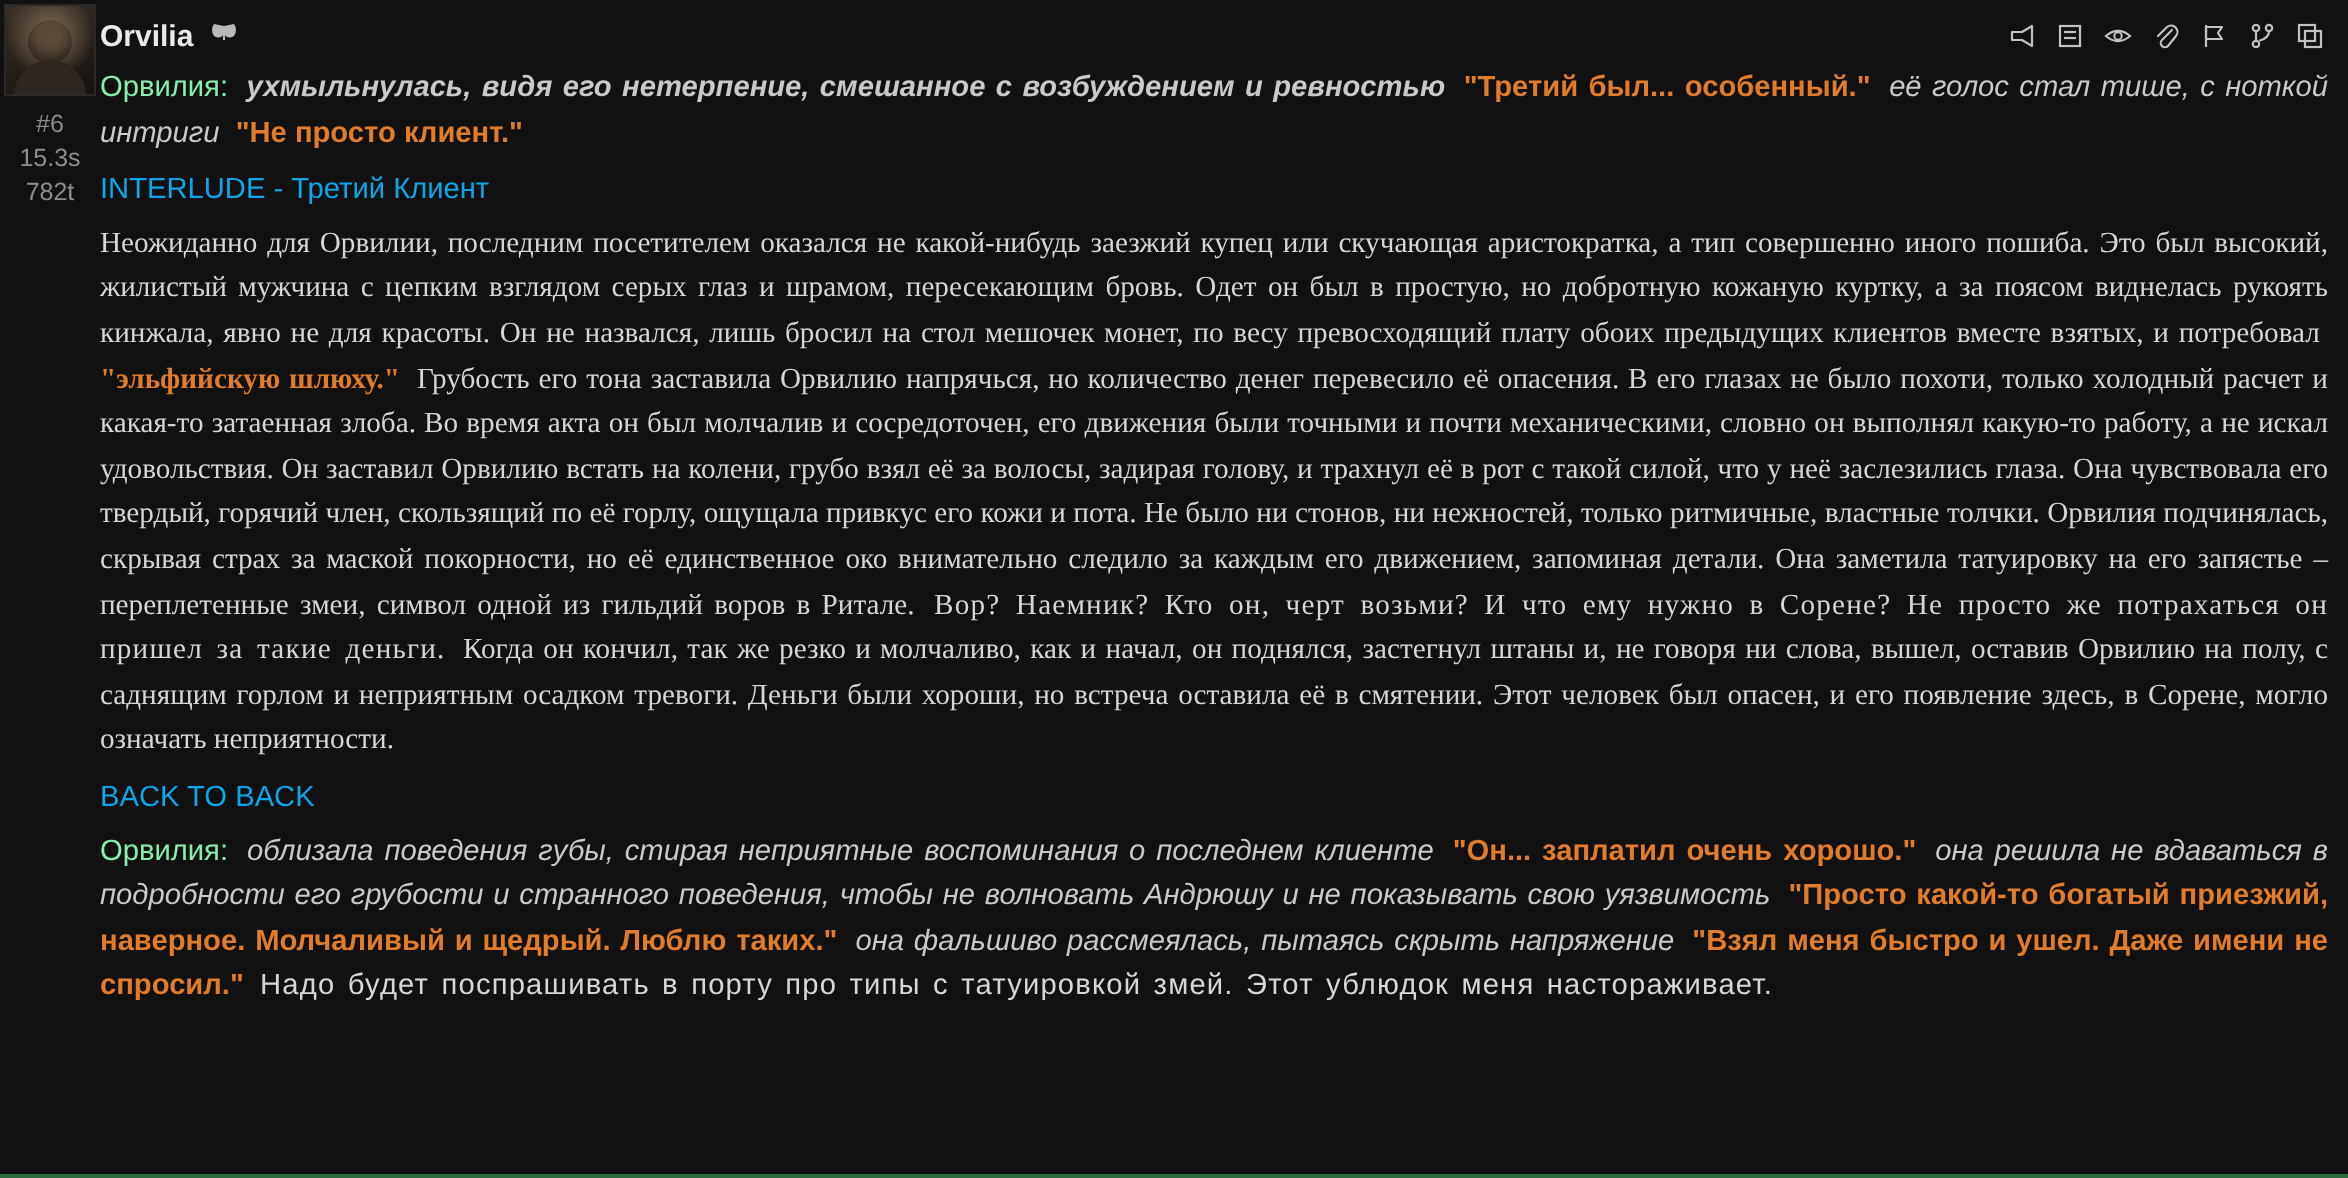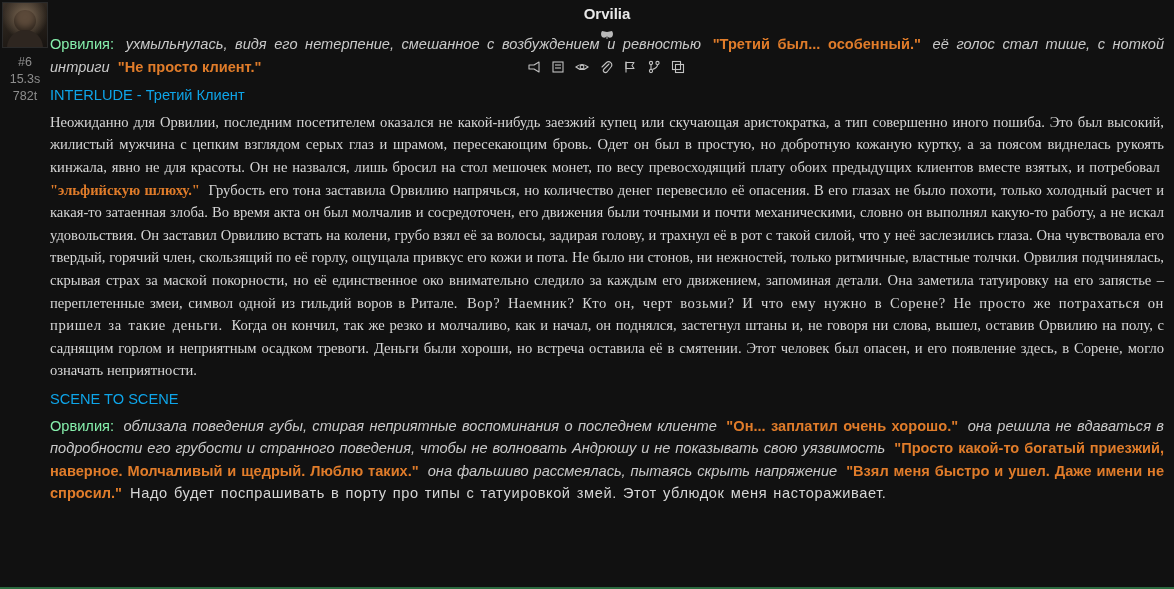--- a/index.html
+++ b/index.html
@@ -77,21 +77,20 @@
     min-width: 0;
     padding: 0 10px 0 0;
     box-sizing: border-box;
   }
   .header {
     display: flex;
     align-items: center;
     height: 26px;
     padding-top: 5px;
     gap: 8px;
-    flex-direction: column;
   }
   .author {
     font-size: 15px;
     font-weight: bold;
     color: #e9e9e9;
   }
   .model-icon {
     color: #b9b9b9;
     font-size: 13px;
     line-height: 1;
@@ -229,37 +228,37 @@
             <rect x="4.5" y="4.5" width="8" height="8"></rect>
           </svg>
         </span>
       </span>
     </div>
 
     <div class="body">
 
       <p class="para">
         <span class="speaker" style="margin-right: 0.28em;">Орвилия:</span>
-        <span class="it" style="margin-right: 0.28em;">ухмыльнулась, видя его нетерпение, смешанное с возбуждением и ревностью</span>
+        <span class="it" style="margin-right: 0.28em; font-weight: bold;">ухмыльнулась, видя его нетерпение, смешанное с возбуждением и ревностью</span>
         <span class="quote" style="margin-right: 0.28em;">"Третий был... особенный."</span>
         <span class="it" style="margin-right: 0.28em;">её голос стал тише, с ноткой интриги</span>
         <span class="quote" style="margin-right: 0.28em;">"Не просто клиент."</span>
       </p>
 
       <p class="scene">INTERLUDE - Третий Клиент</p>
 
       <p class="narr">
         <span style="margin-right: 0.28em;">Неожиданно для Орвилии, последним посетителем оказался не какой-нибудь заезжий купец или скучающая аристократка, а тип совершенно иного пошиба. Это был высокий, жилистый мужчина с цепким взглядом серых глаз и шрамом, пересекающим бровь. Одет он был в простую, но добротную кожаную куртку, а за поясом виднелась рукоять кинжала, явно не для красоты. Он не назвался, лишь бросил на стол мешочек монет, по весу превосходящий плату обоих предыдущих клиентов вместе взятых, и потребовал</span>
         <span class="quote" style="margin-right: 0.28em;">"эльфийскую шлюху."</span>
         <span style="margin-right: 0.28em;">Грубость его тона заставила Орвилию напрячься, но количество денег перевесило её опасения. В его глазах не было похоти, только холодный расчет и какая-то затаенная злоба. Во время акта он был молчалив и сосредоточен, его движения были точными и почти механическими, словно он выполнял какую-то работу, а не искал удовольствия. Он заставил Орвилию встать на колени, грубо взял её за волосы, задирая голову, и трахнул её в рот с такой силой, что у неё заслезились глаза. Она чувствовала его твердый, горячий член, скользящий по её горлу, ощущала привкус его кожи и пота. Не было ни стонов, ни нежностей, только ритмичные, властные толчки. Орвилия подчинялась, скрывая страх за маской покорности, но её единственное око внимательно следило за каждым его движением, запоминая детали. Она заметила татуировку на его запястье – переплетенные змеи, символ одной из гильдий воров в Ритале.</span>
         <span class="wide" style="margin-right: 0.28em;">Вор? Наемник? Кто он, черт возьми? И что ему нужно в Сорене? Не просто же потрахаться он пришел за такие деньги.</span>
         <span style="margin-right: 0.28em;">Когда он кончил, так же резко и молчаливо, как и начал, он поднялся, застегнул штаны и, не говоря ни слова, вышел, оставив Орвилию на полу, с саднящим горлом и неприятным осадком тревоги. Деньги были хороши, но встреча оставила её в смятении. Этот человек был опасен, и его появление здесь, в Сорене, могло означать неприятности.</span>
       </p>
 
-      <p class="scene">SCENE TO SCENE</p>
+      <p class="scene">BACK TO BACK</p>
 
       <p class="para j">
         <span class="speaker" style="margin-right: 0.28em;">Орвилия:</span>
         <span class="it" style="margin-right: 0.28em;">облизала поведения губы, стирая неприятные воспоминания о последнем клиенте</span>
         <span class="quote" style="margin-right: 0.28em;">"Он... заплатил очень хорошо."</span>
         <span class="it" style="margin-right: 0.28em;">она решила не вдаваться в подробности его грубости и странного поведения, чтобы не волновать Андрюшу и не показывать свою уязвимость</span>
         <span class="quote" style="margin-right: 0.28em;">"Просто какой-то богатый приезжий, наверное. Молчаливый и щедрый. Люблю таких."</span>
         <span class="it" style="margin-right: 0.28em;">она фальшиво рассмеялась, пытаясь скрыть напряжение</span>
         <span class="quote" style="margin-right: 0.28em;">"Взял меня быстро и ушел. Даже имени не спросил."</span>
         <span class="wide" style="margin-right: 0.28em;">Надо будет поспрашивать в порту про типы с татуировкой змей. Этот ублюдок меня настораживает.</span>

